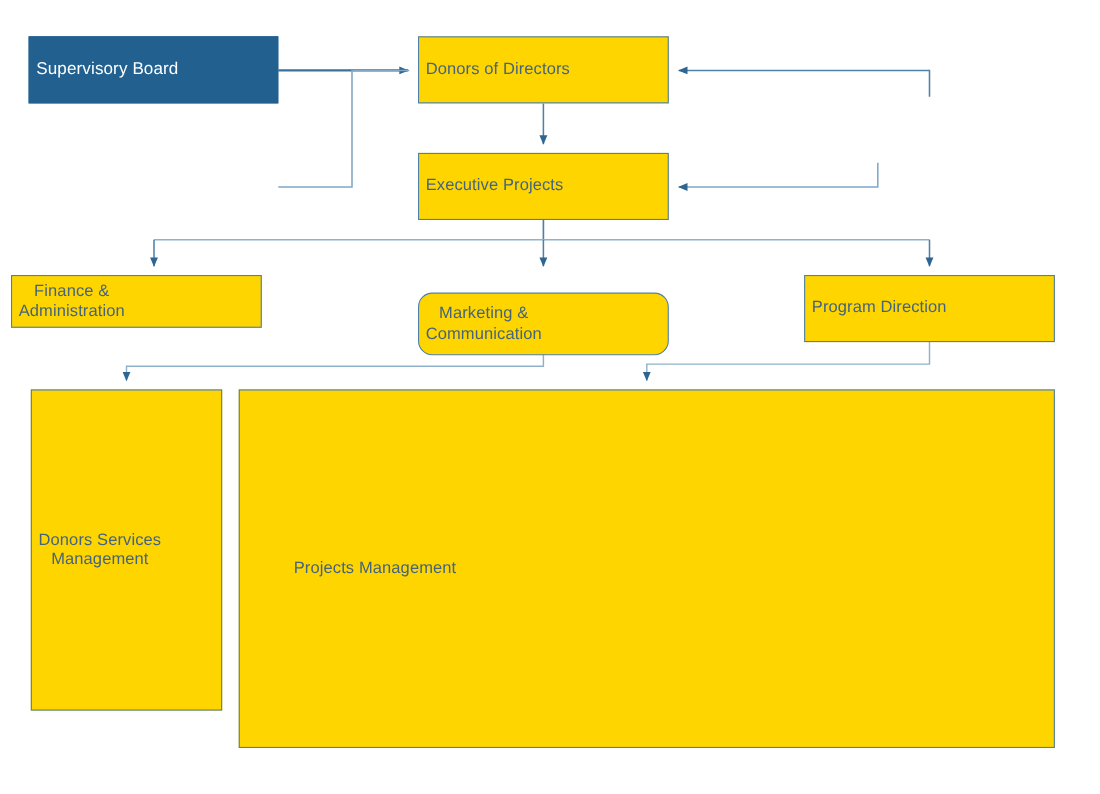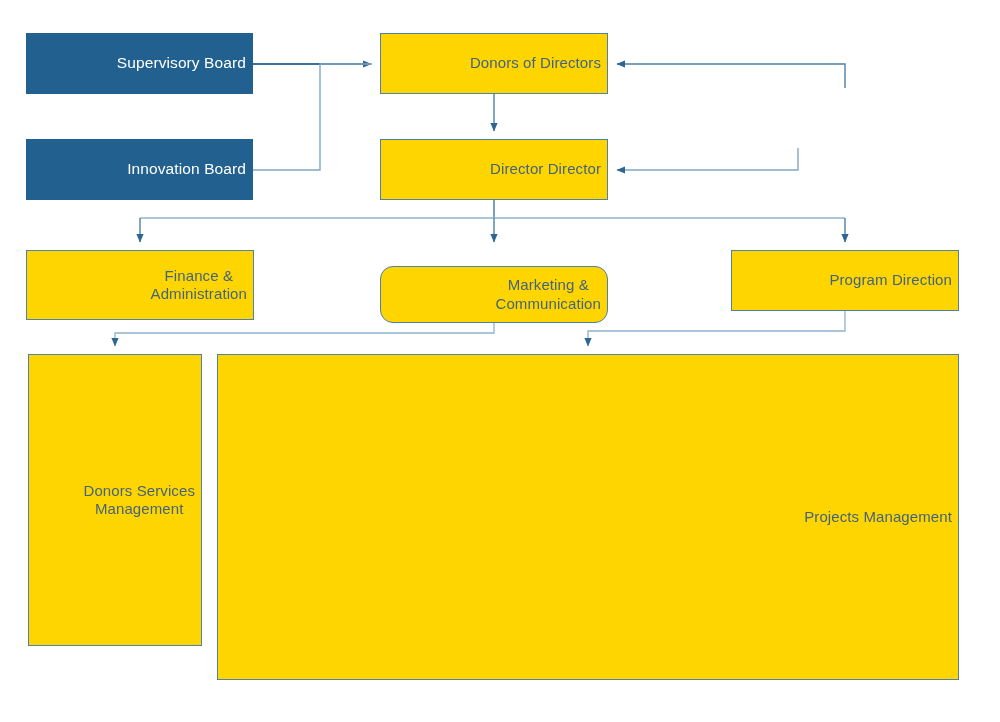--- a/index.html
+++ b/index.html
@@ -26,21 +26,21 @@
     top: 0;
     width: 1000px;
     height: 722px;
     display: block;
   }
   .node {
     position: absolute;
     box-sizing: border-box;
     display: flex;
     align-items: center;
-    justify-content: flex-end;
+    justify-content: flex-start;
     text-align: center;
     line-height: 1.22;
     letter-spacing: 0.1px;
   }
   .node-blue {
     background: #21608F;
     border: 1px solid #21608F;
     color: #FFFFFF;
     font-size: 15.5px;
   }
@@ -93,34 +93,31 @@
 
       <path d="M845,311 L845,331 L588,331 L588,346" stroke="#8FB2CC" stroke-width="1.3" marker-end="url(#arrow-dark)"></path>
 
     </g>
   </svg>
 
   <div class="node node-blue" style="left:26px; top:33px; width:227px; height:61px;">
     <span class="node-label">Supervisory Board</span>
   </div>
 
-  <div class="node node-blue" style="left:26px; top:139px; width:227px; height:61px;">
-    <span class="node-label">Innovation Board</span>
-  </div>
 
 
   <div class="node node-yellow" style="left:380px; top:33px; width:228px; height:61px;">
     <span class="node-label">Donors of Directors</span>
   </div>
 
   <div class="node node-yellow" style="left:380px; top:139px; width:228px; height:61px;">
-    <span class="node-label">Director Director</span>
+    <span class="node-label">Executive Projects</span>
   </div>
 
-  <div class="node node-yellow" style="left:26px; top:250px; width:228px; height:70px;">
+  <div class="node node-yellow" style="left:10px; top:250px; width:228px; height:48px;">
     <span class="node-label">Finance &amp;
 Administration</span>
   </div>
 
   <div class="node node-yellow" style="left:380px; top:266px; width:228px; height:57px;border-radius:13px;">
     <span class="node-label">Marketing &amp;
 Communication</span>
   </div>
 
   <div class="node node-yellow" style="left:731px; top:250px; width:228px; height:61px;">

